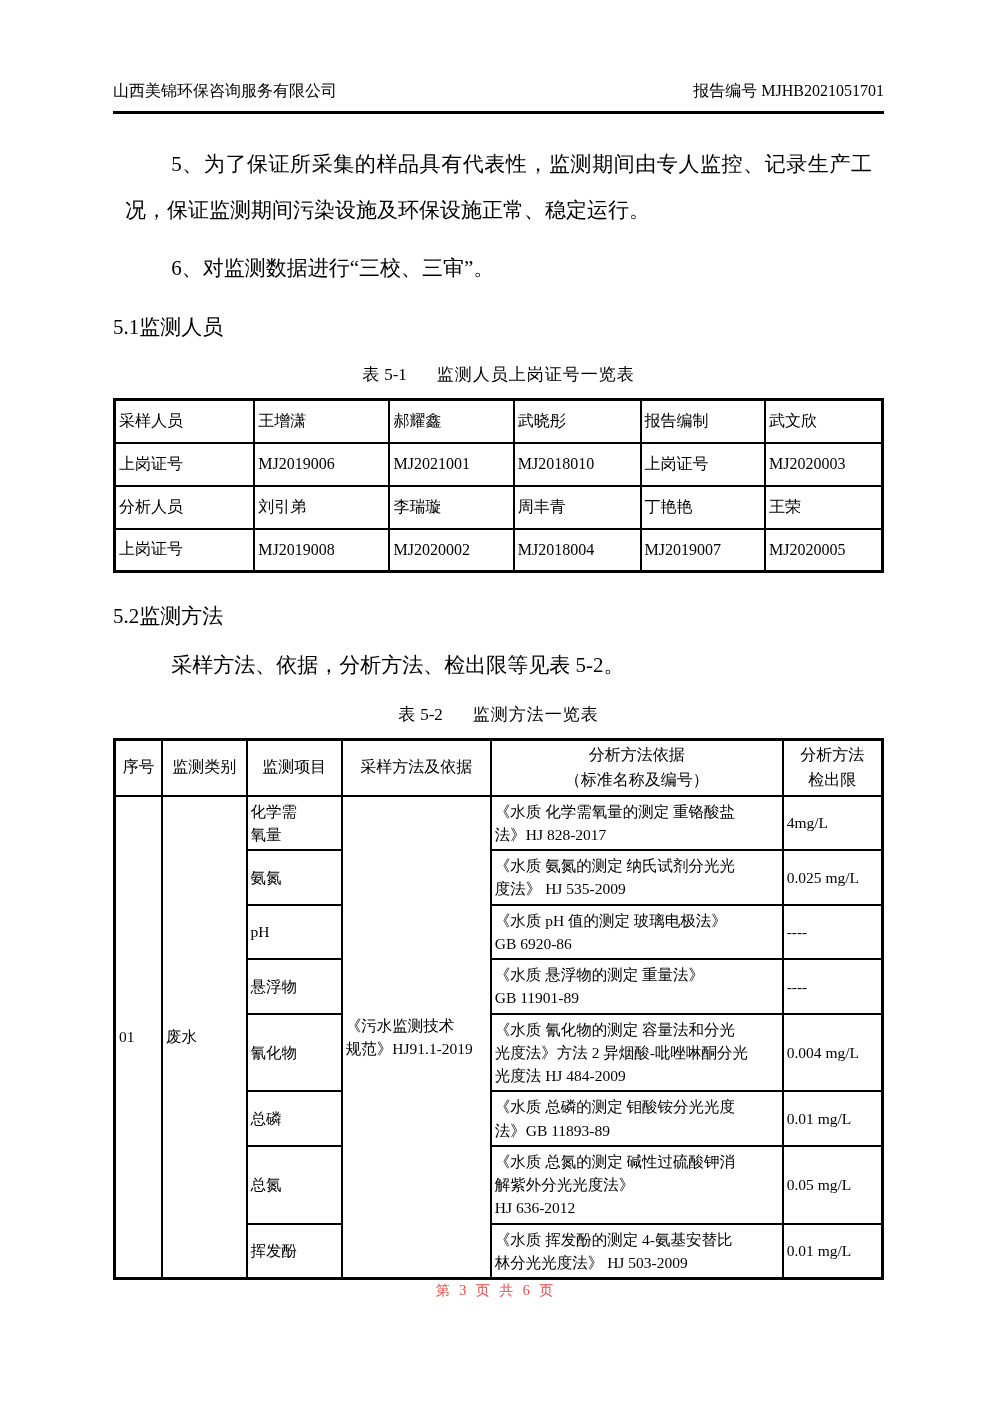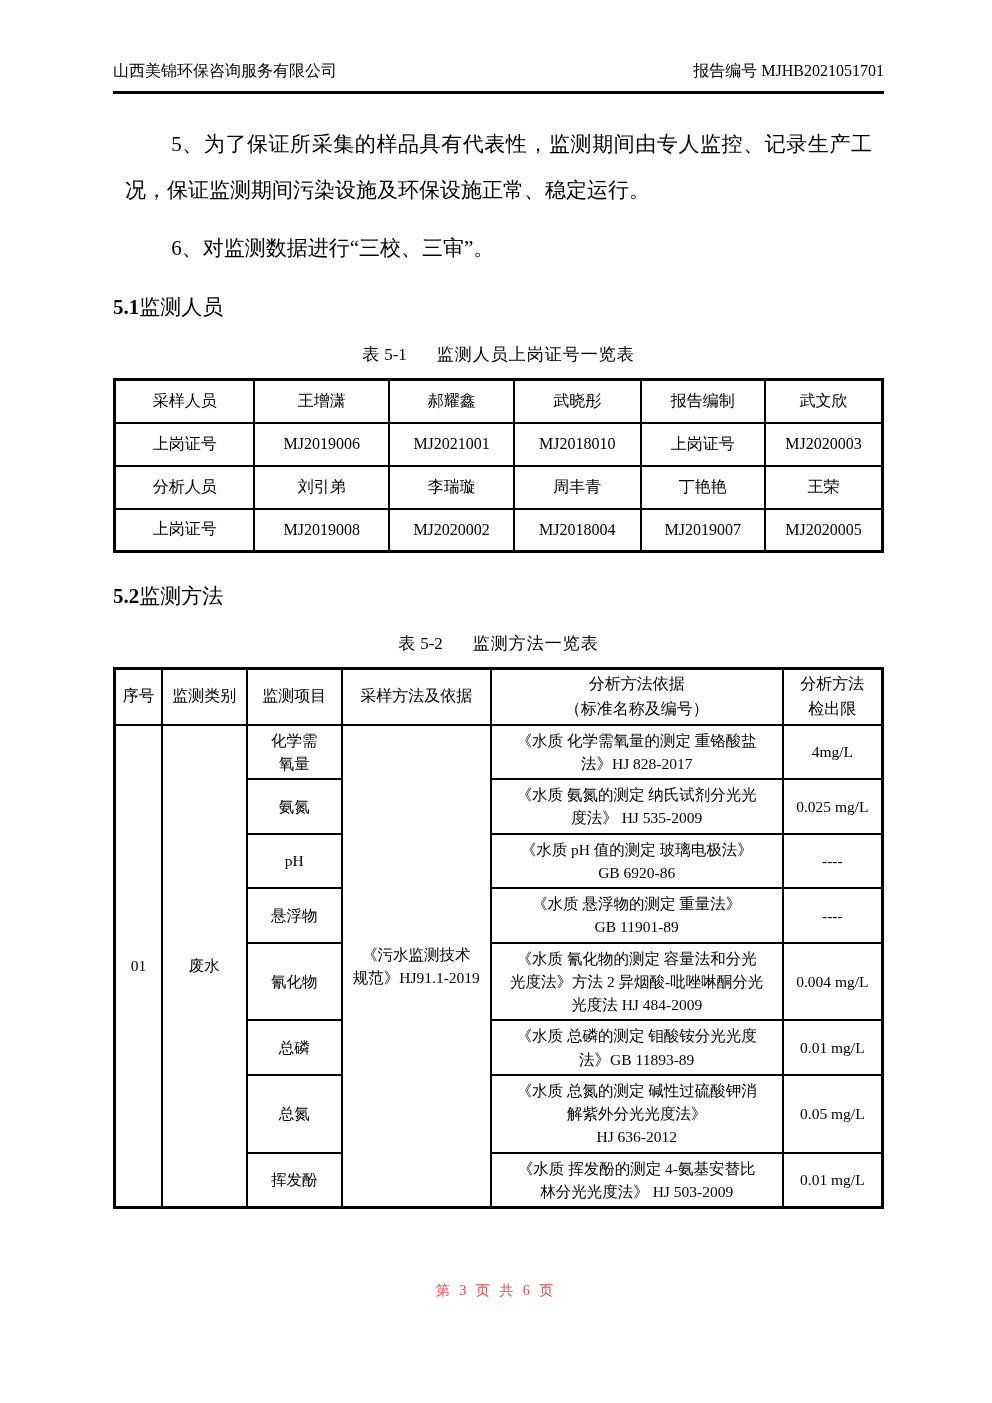--- a/index.html
+++ b/index.html
@@ -16,62 +16,62 @@
     overflow: hidden;
   }
   
   .doc-header {
     display: flex;
     justify-content: space-between;
     align-items: center;
     padding-top: 60px;
     font-size: 16px;
     line-height: 1.4;
+    margin-top: 20px;
   }
   .header-rule {
     border: none;
     border-top: 3px solid #000;
     margin: 9px 0 0 0;
   }
   
   .body-par {
     font-size: 21px;
     line-height: 46px;
     margin: 12px;
     text-indent: 2.2em;
     text-align: justify;
   }
   .par-first { margin-top: 27px; }
   .section-heading {
     font-size: 21px;
     margin: 15px 0 0 0;
     line-height: 42px;
   }
-  .sec-num { font-weight: bold; }
+  .sec-num { font-weight: normal; }
   .sec-title { margin-left: 0; }
   .intro-par { margin-top: 5px; }
   .table-caption {
     text-align: center;
     font-size: 17px;
     margin: 15px 0 11px 0;
     line-height: 1.4;
   }
   .cap-prefix { }
   .cap-num { font-weight: normal; margin-left: 5px; }
   .cap-title { margin-left: 30px; letter-spacing: 1px; }
   
   table {
     width: 100%;
     border-collapse: collapse;
     border: 3px solid #000;
     table-layout: fixed;
   }
   td, th {
     border: 2px solid #000;
-    text-align: center;
     vertical-align: middle;
     font-weight: normal;
     padding: 2px 3px;
     word-break: break-word;
   }
   .t1 td {
     height: 43px;
     font-size: 16px;
   }
   .t2 th {
@@ -160,20 +160,21 @@
         <td>MJ2018004</td>
         <td>MJ2019007</td>
         <td>MJ2020005</td>
       </tr>
     </tbody>
   </table>
 
   <div class="section-heading" style="margin-top:22px;">
     <span class="sec-num">5.2</span><span class="sec-title">监测方法</span>
   </div>
+  <p class="body-par intro-par">采样方法、依据，分析方法、检出限等见表 5-2。</p>
 
   <div class="table-caption">
     <span class="cap-prefix">表</span><span class="cap-num">5-2</span><span class="cap-title">监测方法一览表</span>
   </div>
 
   <table class="t2">
     <colgroup>
       <col style="width:6.2%">
         <col style="width:11%">
         <col style="width:12.4%">

